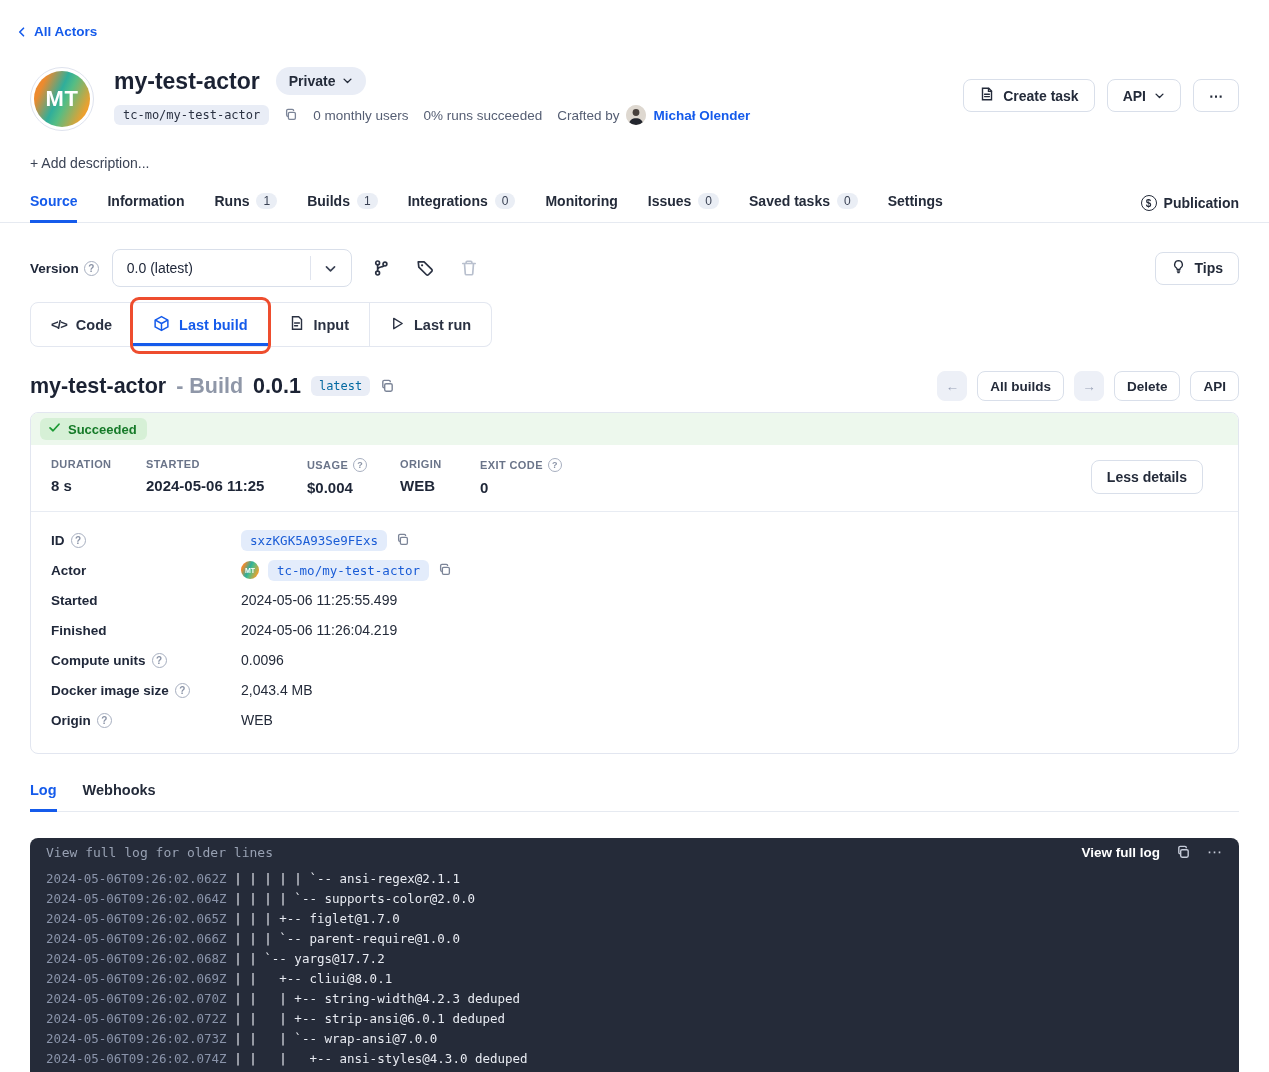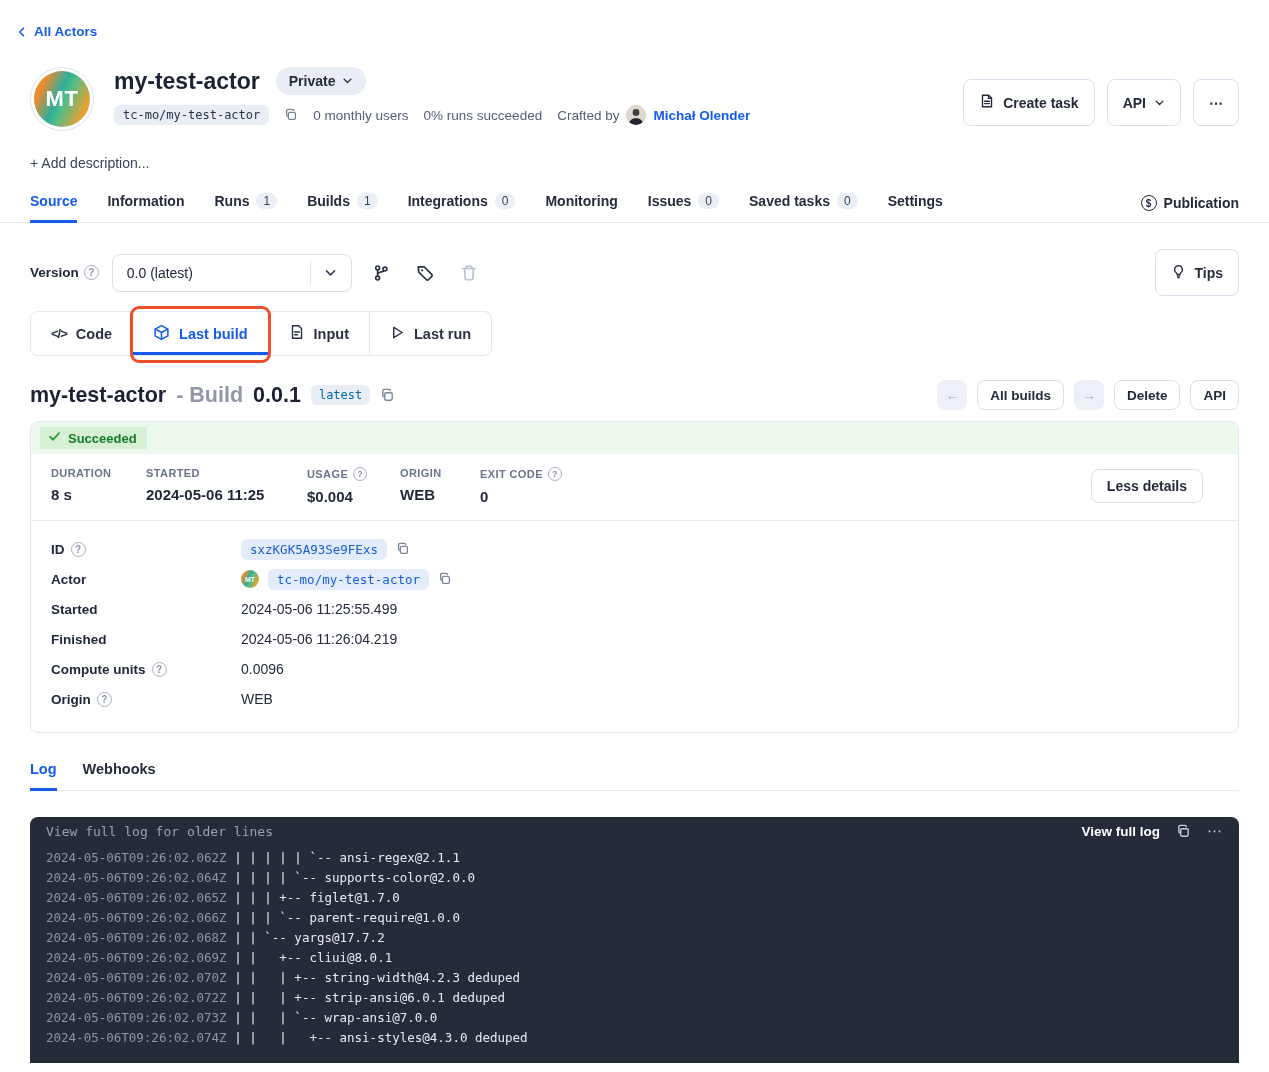--- a/index.html
+++ b/index.html
@@ -29,21 +29,21 @@
   .pill { display:inline-flex; align-items:center; gap:7px; background:#e9edf6;
     border-radius:16px; padding:6px 13px; font-size:14px; font-weight:bold; color:#242b3a; cursor:pointer; }
   .meta-row { display:flex; align-items:center; gap:15px; margin-top:10px; font-size:13.5px; color:#555e73; }
   .mono-badge { font-family:"DejaVu Sans Mono", monospace; font-size:12px; background:#e9edf6;
     color:#2a3142; border-radius:6px; padding:3px 9px; }
   .copy-btn { display:inline-flex; cursor:pointer; color:#7c8598; }
   .crafted { display:flex; align-items:center; gap:7px; }
   .mini-photo { width:20px; height:20px; border-radius:50%; background:#e8e4de; overflow:hidden; flex:none; }
   .link { color:#155beb; font-weight:bold; text-decoration:none; cursor:pointer; }
   .header-actions { margin-left:auto; display:flex; gap:12px; padding-top:12px; }
-  .btn { display:inline-flex; align-items:center; justify-content:center; gap:8px; height:47px;
+  .btn { display:inline-flex; align-items:center; justify-content:center; gap:8px; height:33px;
     padding:0 15px; background:#fff; border:1px solid #d9dfea; border-radius:8px;
     font-size:14px; font-weight:bold; color:#242b3a; cursor:pointer; font-family:inherit; }
   .btn-sm { height:30px; padding:0 12px; font-size:13.5px; }
   .btn-ghost { background:#edf0f7; border-color:#edf0f7; color:#9aa3b8; width:30px; padding:0; }
 
   .add-desc { margin:24px 30px 0; font-size:14px; color:#3a4254; cursor:pointer; width:max-content; }
 
   
   .tabs-bar { display:flex; align-items:flex-end; gap:30px; margin-top:22px; padding:0 30px;
     border-bottom:1px solid #e6eaf1; }
@@ -93,21 +93,21 @@
   .build-heading { display:flex; align-items:center; gap:10px; font-size:21.5px; font-weight:bold; color:#1b2233; }
   .build-heading .sep { color:#8f97a8; }
   .latest-badge { font-family:"DejaVu Sans Mono", monospace; font-size:12px; font-weight:normal;
     background:#e9edf6; color:#0369a1; border-radius:6px; padding:3px 8px; }
   .heading-actions { margin-left:auto; display:flex; align-items:center; gap:10px; }
 
   
   .card { margin:11px 30px 0; border:1px solid #e2e6f0; border-radius:8px; overflow:hidden; }
   .status-bar { background:#edf8ed; padding:5px 9px; }
   .status-pill { display:inline-flex; align-items:center; gap:7px; background:#d6f0d6; color:#157a28;
-    border-radius:1px; padding:3px 10px 3px 8px; font-size:13px; font-weight:bold; }
+    border-radius:6px; padding:3px 10px 3px 8px; font-size:13px; font-weight:bold; }
   .stats { position:relative; display:flex; padding:13px 20px 15px; border-bottom:1px solid #e8ecf3; }
   .stat { display:flex; flex-direction:column; gap:7px; }
   .stat-label { display:flex; align-items:center; gap:5px; font-size:11px; font-weight:bold;
     letter-spacing:.4px; color:#6a7489; }
   .stat-label .help-icon { width:14px; height:14px; font-size:9px; }
   .stat-value { font-size:15px; font-weight:bold; color:#1e2637; }
   .stat:nth-child(1){ width:95px; } .stat:nth-child(2){ width:161px; }
   .stat:nth-child(3){ width:93px; } .stat:nth-child(4){ width:80px; }
   .less-details { position:absolute; right:35px; top:15px; height:34px; }
   .kv { padding:13px 20px 18px; }
@@ -463,20 +463,29 @@
         <span class="kv-key">
             <span>Compute units</span>
             <span class="help-icon"></span>
           </span>
         <span class="kv-value">
             <span>0.0096</span>
           </span>
       </div>
       <div class="kv-row">
         <span class="kv-key">
+            <span>Docker image size</span>
+            <span class="help-icon"></span>
+          </span>
+        <span class="kv-value">
+            <span>2,043.4 MB</span>
+          </span>
+      </div>
+      <div class="kv-row">
+        <span class="kv-key">
             <span>Origin</span>
             <span class="help-icon"></span>
           </span>
         <span class="kv-value">
             <span>WEB</span>
           </span>
       </div>
     </div>
   </div>
 

